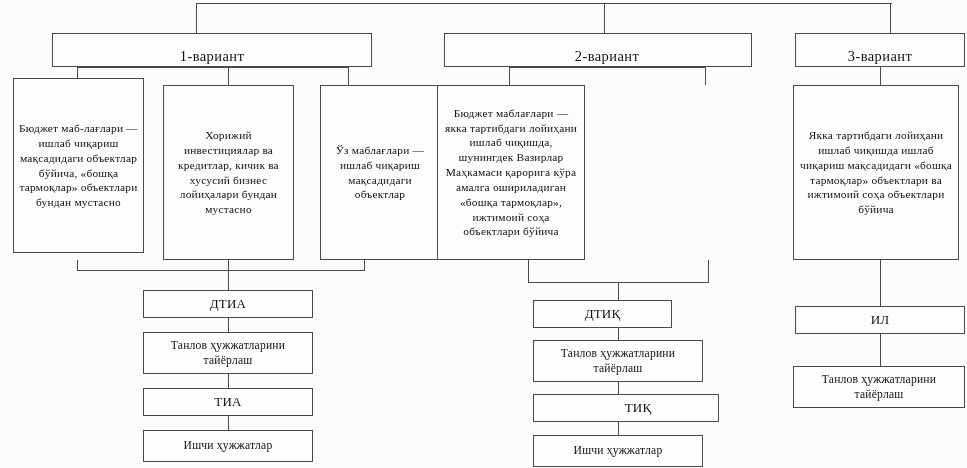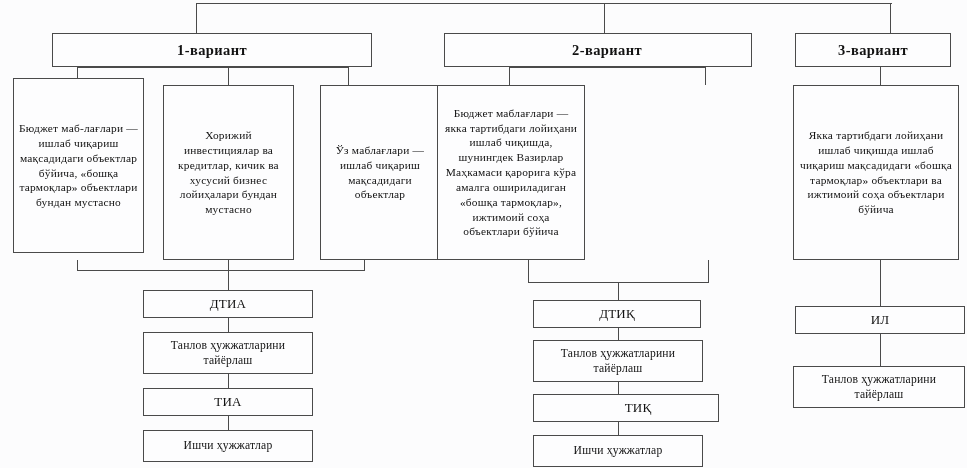--- a/index.html
+++ b/index.html
@@ -28,22 +28,23 @@
     line-height: 1.30;
     letter-spacing: 0.2px;
   }
   .box span {
     display: block;
     padding: 0 5px;
     width: 100%;
   }
   .variant {
     font-size: 14.5px;
-    font-weight: bold;
+    font-weight: normal;
     letter-spacing: 0.4px;
+    align-items: flex-end;
   }
   .leaf {
     font-size: 11.4px;
   }
   .step {
     font-size: 13px;
   }
   .step-small {
     font-size: 11.6px;
   }
@@ -65,21 +66,21 @@
   <div class="line v" style="left:890px; top:3px; height:31px;"></div>
 
   <div class="box variant" style="left:52px; top:33px; width:320px; height:34px;">
     <span>1-вариант</span>
   </div>
 
   <div class="box variant" style="left:444px; top:33px; width:308px; height:34px;padding-left:18px;">
     <span>2-вариант</span>
   </div>
 
-  <div class="box variant" style="left:795px; top:33px; width:156px; height:34px;">
+  <div class="box variant" style="left:795px; top:33px; width:170px; height:34px;">
     <span>3-вариант</span>
   </div>
 
   <div class="line h" style="left:77px; top:67px; width:271px;"></div>
   <div class="line v" style="left:77px; top:67px; height:18px;"></div>
   <div class="line v" style="left:228px; top:67px; height:18px;"></div>
   <div class="line v" style="left:348px; top:67px; height:18px;"></div>
 
   <div class="box leaf" style="left:13px; top:78px; width:131px; height:175px;">
     <span>Бюджет маб-лағлари — ишлаб чиқариш мақсадидаги объектлар бўйича, «бошқа тармоқлар» объектлари бундан мустасно</span>
@@ -125,21 +126,21 @@
   <div class="box leaf" style="left:437px; top:85px; width:148px; height:175px;">
     <span>Бюджет маблағлари — якка тартибдаги лойиҳани ишлаб чиқишда, шунингдек Вазирлар Маҳкамаси қарорига кўра амалга ошириладиган «бошқа тармоқлар», ижтимоий соҳа объектлари бўйича</span>
   </div>
 
 
   <div class="line v" style="left:528px; top:260px; height:23px;"></div>
   <div class="line v" style="left:708px; top:260px; height:23px;"></div>
   <div class="line h" style="left:528px; top:282px; width:181px;"></div>
   <div class="line v" style="left:618px; top:282px; height:18px;"></div>
 
-  <div class="box step" style="left:533px; top:300px; width:168px; height:28px;">
+  <div class="box step" style="left:533px; top:300px; width:139px; height:28px;">
     <span>ДТИҚ</span>
   </div>
   <div class="line v" style="left:618px; top:328px; height:12px;"></div>
 
   <div class="box step-small" style="left:533px; top:340px; width:170px; height:42px;">
     <span>Танлов ҳужжатларини тайёрлаш</span>
   </div>
   <div class="line v" style="left:618px; top:382px; height:12px;"></div>
 
   <div class="box step" style="left:533px; top:394px; width:186px; height:28px;padding-left:24px;">

